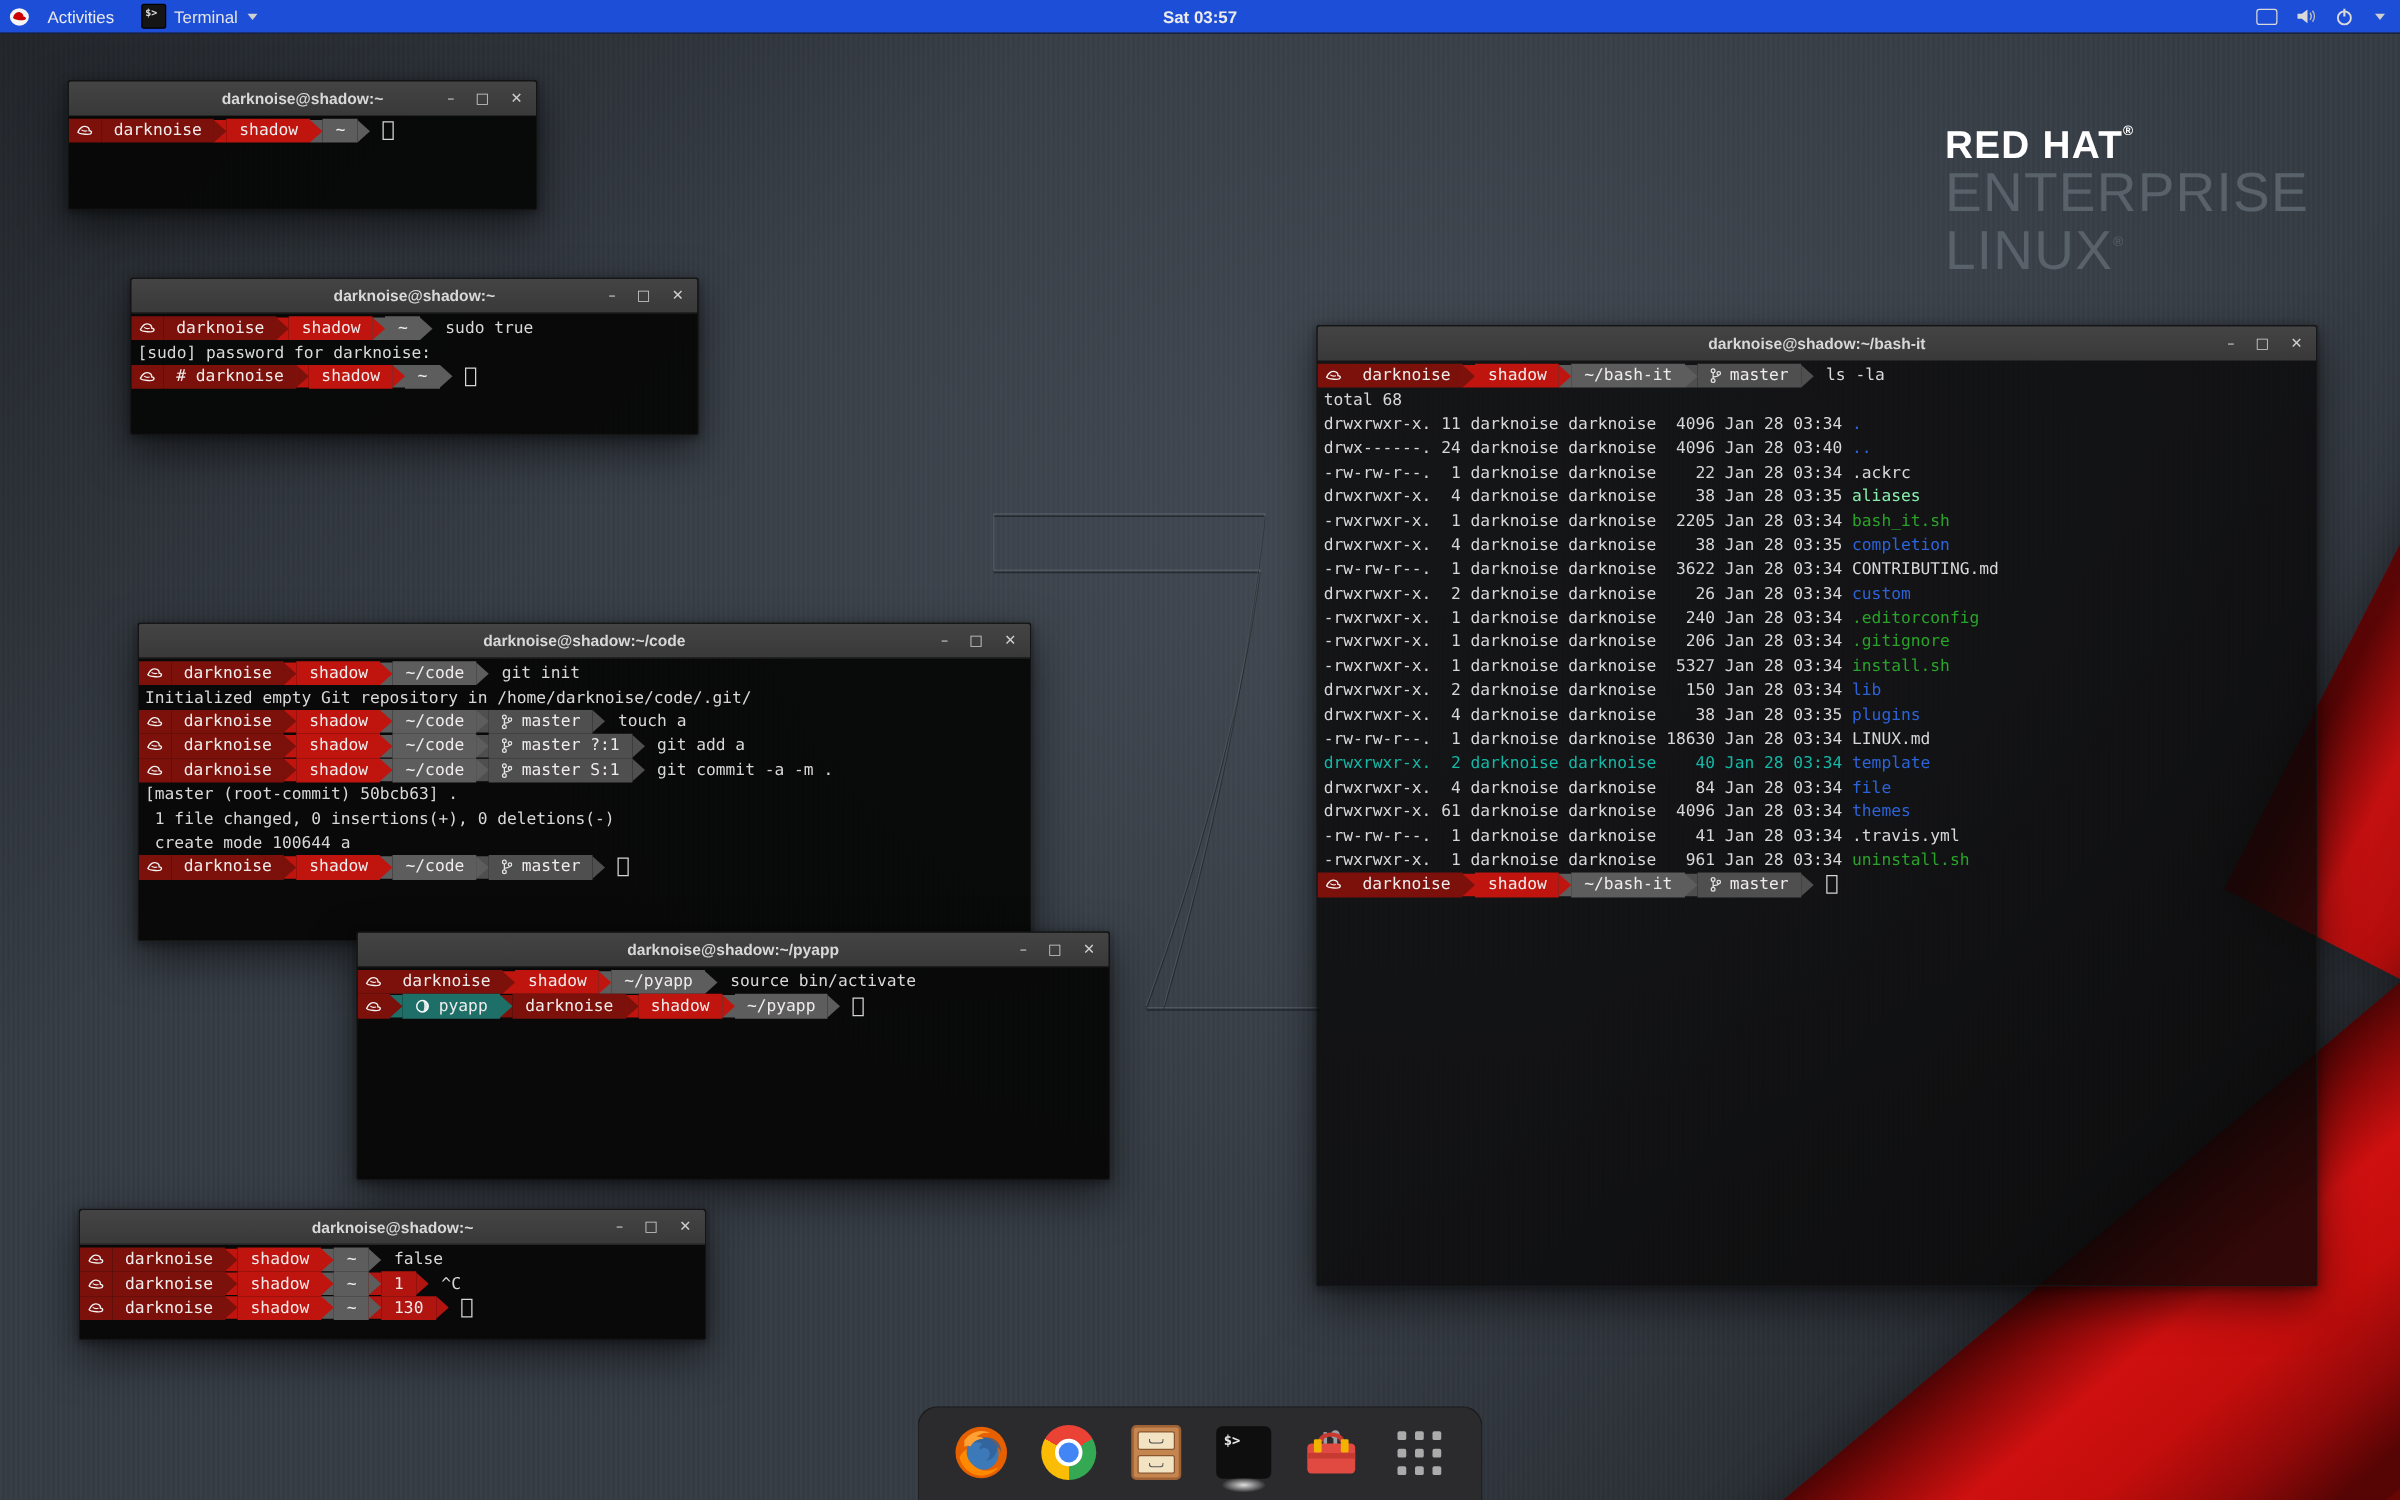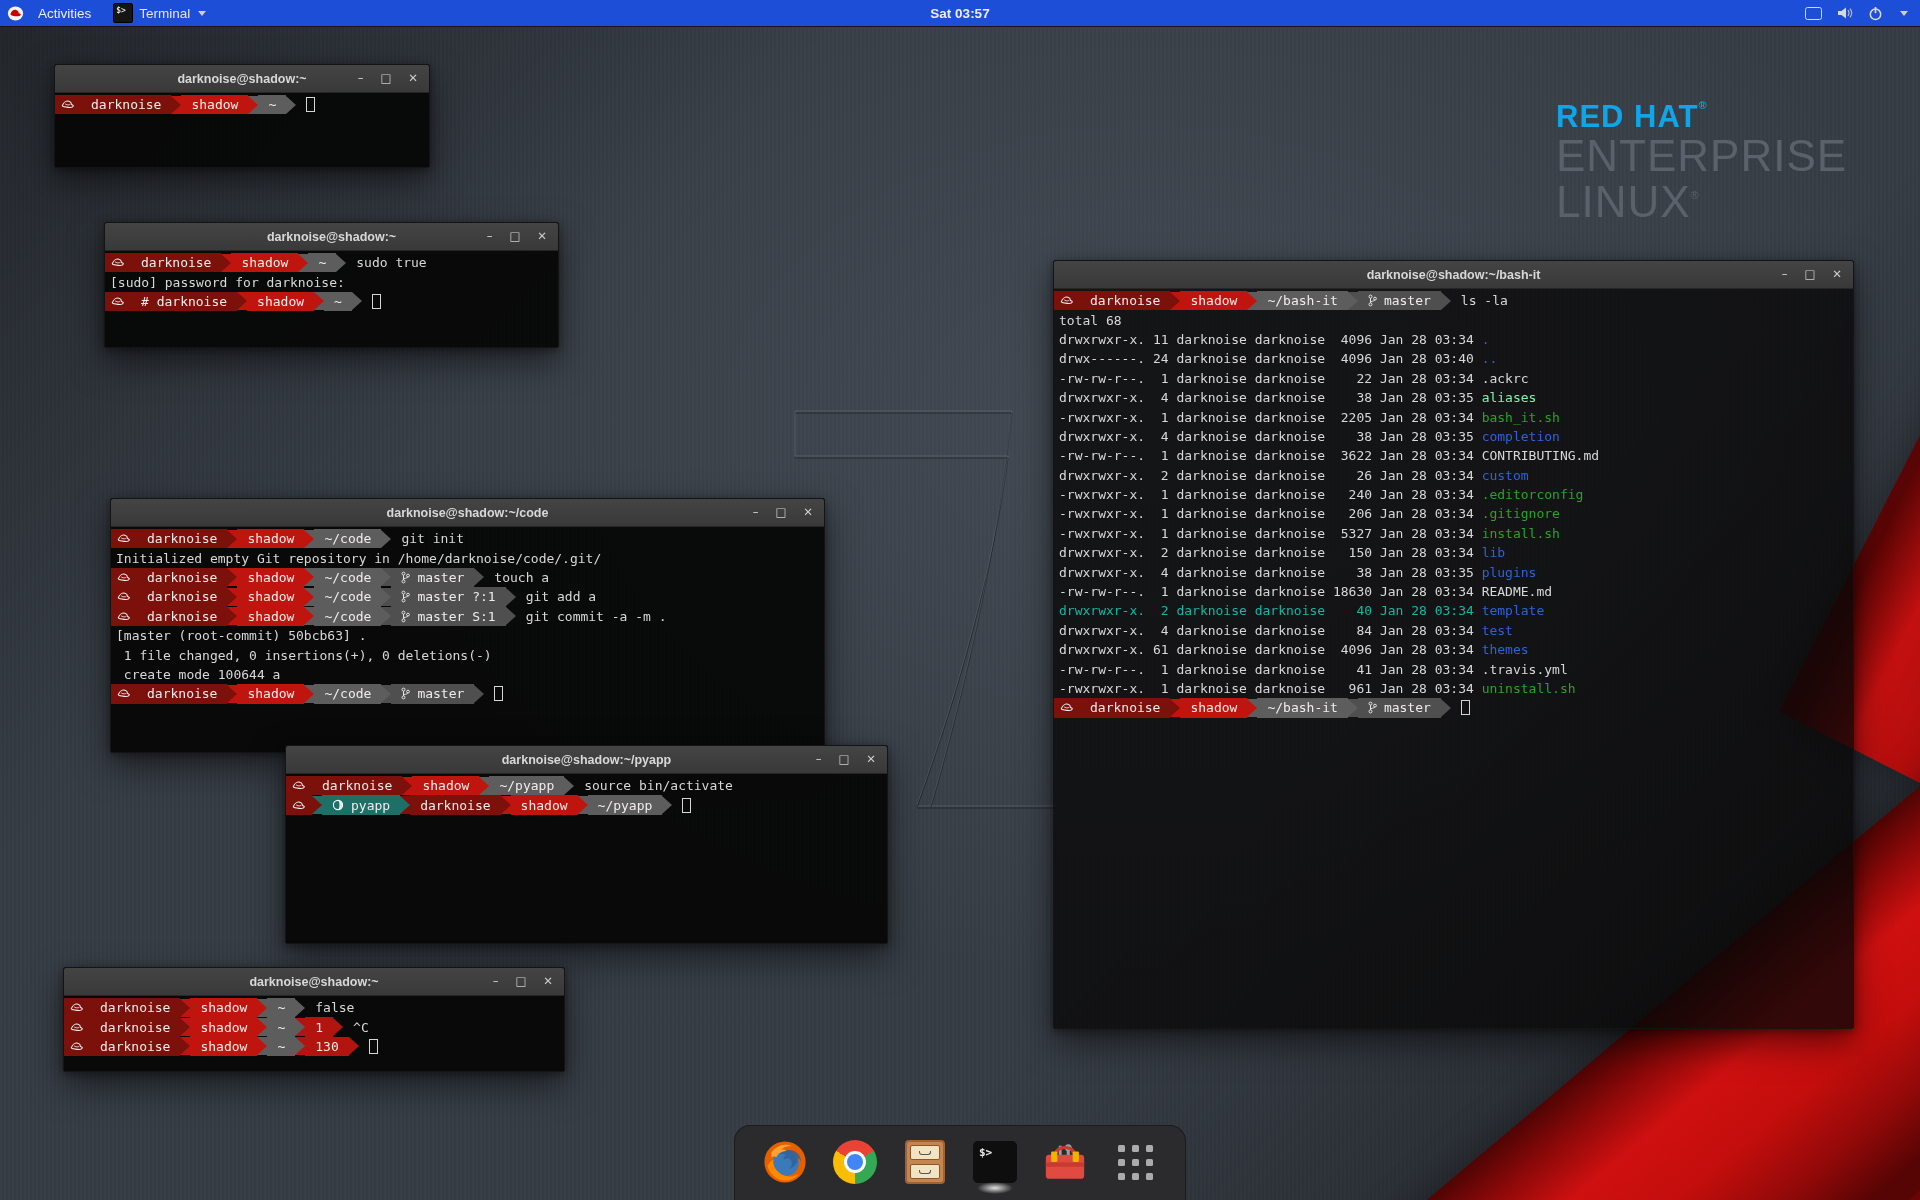--- a/index.html
+++ b/index.html
@@ -15,21 +15,21 @@
   #curves{position:absolute;left:0;top:0;pointer-events:none}
   .ribbon{position:absolute;box-shadow:0 0 40px rgba(0,0,0,.35)}
   #ribbon-big{left:1350px;top:850px;width:1100px;height:310px;transform:rotate(-40deg);
     background:linear-gradient(180deg,#4f0404 0%,#8f0909 14%,#cf1010 30%,#c30e0c 52%,#920909 74%,#570404 92%);}
   #ribbon-big2{left:1490px;top:1020px;width:900px;height:180px;transform:rotate(-40deg);
     background:linear-gradient(180deg,#b30d0b,#7a0606 80%);}
   #ribbon-upper{left:1760px;top:380px;width:560px;height:300px;transform:rotate(-63deg);
     background:linear-gradient(180deg,#5a0505 4%,#c31010 26%,#a80c0a 60%,#600505 95%);}
   
   #brand{position:absolute;left:1556px;top:100px;color:#626b74;line-height:1.04;user-select:none}
-  #brand .b1{font-size:31px;font-weight:bold;letter-spacing:1px;color:#0ea5e9}
+  #brand .b1{font-size:31px;font-weight:bold;letter-spacing:1px;color:#ffffff}
   #brand .b2{font-size:44px;font-weight:400;letter-spacing:1px;color:#59626b}
   #brand sup{font-size:11px;vertical-align:18px;letter-spacing:0}
   
   #topbar{position:absolute;left:0;top:0;right:0;height:26px;background:#1d4ed8;
     border-bottom:1px solid #17171a;display:flex;align-items:center;color:#e4e4e4;font-size:13.5px;z-index:50}
   .tb-left{display:flex;align-items:center;gap:6px;padding-left:7px}
   .tb-activities{background:none;border:none;color:#ececec;font:inherit;padding:2px 8px;cursor:pointer}
   .tb-app{display:flex;align-items:center;gap:6px;padding:0 8px;height:26px}
   .tb-app-chip{width:20px;height:20px;background:#151515;border:1px solid #000;border-radius:2px;
     color:#ddd;font:bold 8px "DejaVu Sans Mono",monospace;display:flex;align-items:flex-start;padding:2px 0 0 2px;box-sizing:border-box}
@@ -275,23 +275,23 @@
         <div class="tl"><span class="out"><span style="color: rgb(216, 216, 216);">drwxrwxr-x.  4 darknoise darknoise    38 Jan 28 03:35 </span><span style="color: #86efac;">aliases</span></span></div>
         <div class="tl"><span class="out"><span style="color: rgb(216, 216, 216);">-rwxrwxr-x.  1 darknoise darknoise  2205 Jan 28 03:34 </span><span style="color: rgb(40, 164, 40);">bash_it.sh</span></span></div>
         <div class="tl"><span class="out"><span style="color: rgb(216, 216, 216);">drwxrwxr-x.  4 darknoise darknoise    38 Jan 28 03:35 </span><span style="color: rgb(45, 99, 216);">completion</span></span></div>
         <div class="tl"><span class="out"><span style="color: rgb(216, 216, 216);">-rw-rw-r--.  1 darknoise darknoise  3622 Jan 28 03:34 </span><span style="color: rgb(216, 216, 216);">CONTRIBUTING.md</span></span></div>
         <div class="tl"><span class="out"><span style="color: rgb(216, 216, 216);">drwxrwxr-x.  2 darknoise darknoise    26 Jan 28 03:34 </span><span style="color: rgb(45, 99, 216);">custom</span></span></div>
         <div class="tl"><span class="out"><span style="color: rgb(216, 216, 216);">-rwxrwxr-x.  1 darknoise darknoise   240 Jan 28 03:34 </span><span style="color: rgb(40, 164, 40);">.editorconfig</span></span></div>
         <div class="tl"><span class="out"><span style="color: rgb(216, 216, 216);">-rwxrwxr-x.  1 darknoise darknoise   206 Jan 28 03:34 </span><span style="color: rgb(40, 164, 40);">.gitignore</span></span></div>
         <div class="tl"><span class="out"><span style="color: rgb(216, 216, 216);">-rwxrwxr-x.  1 darknoise darknoise  5327 Jan 28 03:34 </span><span style="color: rgb(40, 164, 40);">install.sh</span></span></div>
         <div class="tl"><span class="out"><span style="color: rgb(216, 216, 216);">drwxrwxr-x.  2 darknoise darknoise   150 Jan 28 03:34 </span><span style="color: rgb(45, 99, 216);">lib</span></span></div>
         <div class="tl"><span class="out"><span style="color: rgb(216, 216, 216);">drwxrwxr-x.  4 darknoise darknoise    38 Jan 28 03:35 </span><span style="color: rgb(45, 99, 216);">plugins</span></span></div>
-        <div class="tl"><span class="out"><span style="color: rgb(216, 216, 216);">-rw-rw-r--.  1 darknoise darknoise 18630 Jan 28 03:34 </span><span style="color: rgb(216, 216, 216);">README.md</span></span></div>
+        <div class="tl"><span class="out"><span style="color: rgb(216, 216, 216);">-rw-rw-r--.  1 darknoise darknoise 18630 Jan 28 03:34 </span><span style="color: rgb(216, 216, 216);">LINUX.md</span></span></div>
         <div class="tl"><span class="out"><span style="color: #14b8a6;">drwxrwxr-x.  2 darknoise darknoise    40 Jan 28 03:34 </span><span style="color: rgb(45, 99, 216);">template</span></span></div>
-        <div class="tl"><span class="out"><span style="color: rgb(216, 216, 216);">drwxrwxr-x.  4 darknoise darknoise    84 Jan 28 03:34 </span><span style="color: rgb(45, 99, 216);">test</span></span></div>
+        <div class="tl"><span class="out"><span style="color: rgb(216, 216, 216);">drwxrwxr-x.  4 darknoise darknoise    84 Jan 28 03:34 </span><span style="color: rgb(45, 99, 216);">file</span></span></div>
         <div class="tl"><span class="out"><span style="color: rgb(216, 216, 216);">drwxrwxr-x. 61 darknoise darknoise  4096 Jan 28 03:34 </span><span style="color: rgb(45, 99, 216);">themes</span></span></div>
         <div class="tl"><span class="out"><span style="color: rgb(216, 216, 216);">-rw-rw-r--.  1 darknoise darknoise    41 Jan 28 03:34 </span><span style="color: rgb(216, 216, 216);">.travis.yml</span></span></div>
         <div class="tl"><span class="out"><span style="color: rgb(216, 216, 216);">-rwxrwxr-x.  1 darknoise darknoise   961 Jan 28 03:34 </span><span style="color: rgb(40, 164, 40);">uninstall.sh</span></span></div>
         <div class="tl"><span class="plseg hatseg" style="background: rgb(124, 16, 10);"><svg width="13" height="11" viewBox="0 0 13 11">
               <path d="M1.3 6.8C2.6 3.2 5.5 1.4 8 2.3c1.8.6 2.5 2 2.3 3.2 1.3.2 2.2.8 1.9 1.6-.3 1-2.4 1.6-5 1.3C4 8.1 1.8 7.7 1.3 6.8Z" fill="none" stroke="#f2f2f2" stroke-width="1.1"></path>
               <path d="M4.2 4.9c1.2.9 3.1 1.2 4.6.7" stroke="#f2f2f2" stroke-width=".9" fill="none"></path>
             </svg></span><span class="plseg" style="background: rgb(124, 16, 10);">darknoise</span><span class="plsep" style="border-left-color: rgb(124, 16, 10); background: rgb(192, 21, 15);"></span><span class="plseg" style="background: rgb(192, 21, 15);">shadow</span><span class="plsep" style="border-left-color: rgb(192, 21, 15); background: rgb(93, 93, 93);"></span><span class="plseg" style="background: rgb(93, 93, 93);">~/bash-it</span><span class="plsep" style="border-left-color: rgb(93, 93, 93); background: rgb(79, 79, 79);"></span><span class="plseg" style="background: rgb(79, 79, 79);"><span class="segicon"><svg width="9" height="13" viewBox="0 0 9 13">
                 <circle cx="2.5" cy="2.6" r="1.5" fill="none" stroke="#e4e4e4"></circle>
                 <circle cx="2.5" cy="10.4" r="1.5" fill="none" stroke="#e4e4e4"></circle>
                 <circle cx="7" cy="4.6" r="1.4" fill="none" stroke="#e4e4e4"></circle>

